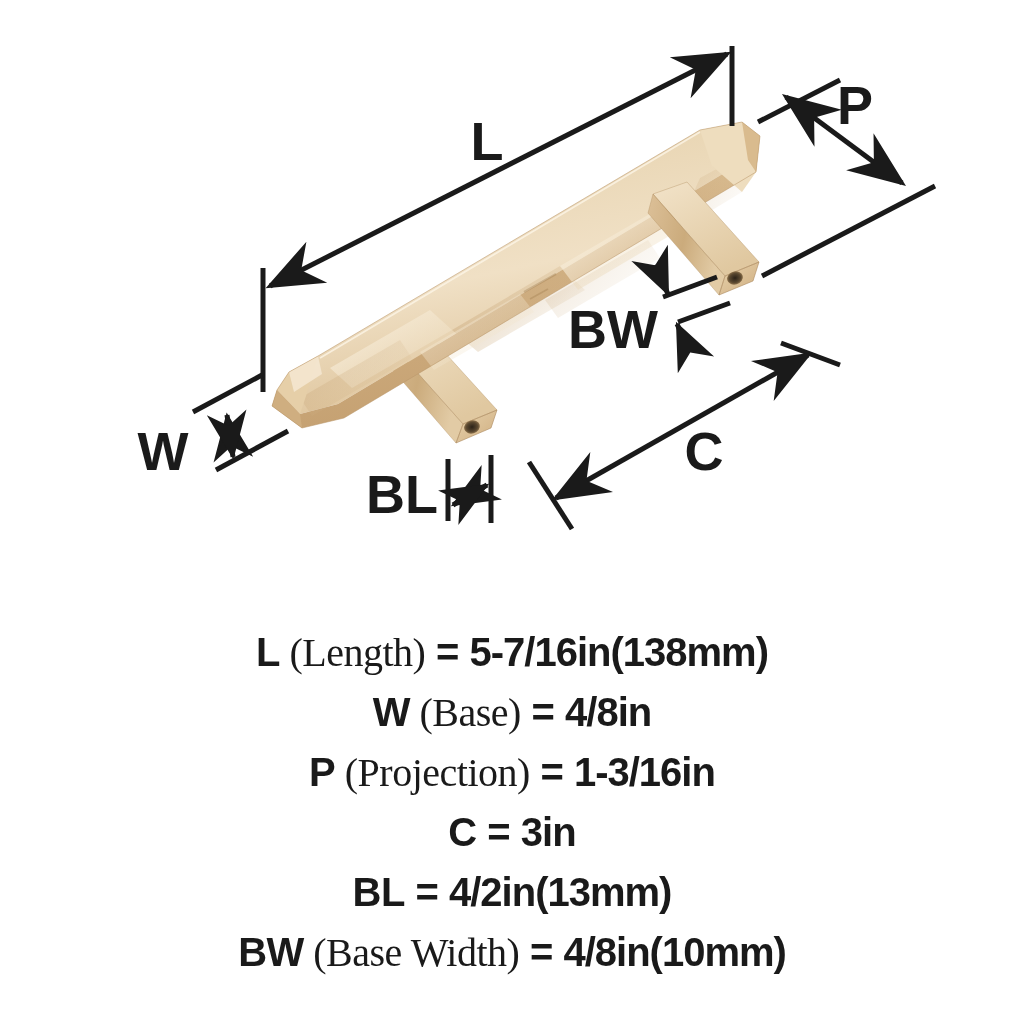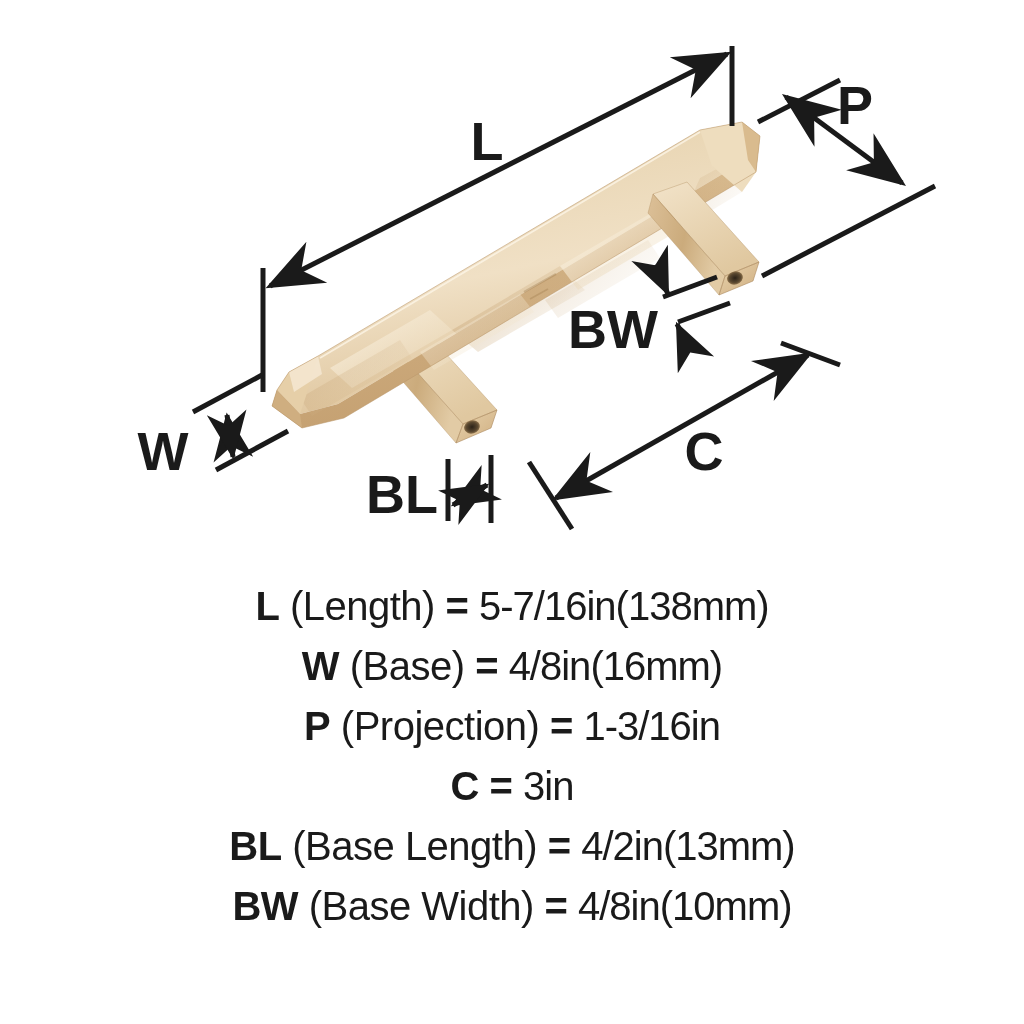--- a/index.html
+++ b/index.html
@@ -56,31 +56,33 @@
     font-size: 40px;
   }
 
   .spec-key {
     font-weight: bold;
     letter-spacing: -0.5px;
   }
   .spec-name {
     font-weight: normal;
     letter-spacing: -0.5px;
+    font-family: Liberation Serif, serif;
   }
   .spec-eq {
     font-weight: bold;
     letter-spacing: -0.5px;
   }
   .spec-value {
-    font-weight: normal;
+    font-weight: bold;
     letter-spacing: -1px;
+    margin-top: 46px;
   }
   .spec-metric {
-    font-weight: normal;
+    font-weight: bold;
     letter-spacing: -1px;
   }
 </style>
 </head>
 <body>
 
 <div id="diagram-area">
   <svg id="diagram-svg" viewBox="0 0 1024 580" xmlns="http://www.w3.org/2000/svg">
     <defs>
       <marker id="arrow-end" markerWidth="13" markerHeight="13" refX="11" refY="5.2" orient="auto" markerUnits="strokeWidth">
@@ -238,32 +240,32 @@
   </svg>
 </div>
 
 <div id="spec-list">
 
   <div class="spec-row">
     <span class="spec-key">L</span><span class="spec-name"> (Length)</span><span class="spec-eq"> = </span><span class="spec-value">5-7/16in</span><span class="spec-metric">(138mm)</span>
   </div>
 
   <div class="spec-row">
-    <span class="spec-key">W</span><span class="spec-name"> (Base)</span><span class="spec-eq"> = </span><span class="spec-value">4/8in</span><span class="spec-metric">(16mm)</span>
+    <span class="spec-key">W</span><span class="spec-name"> (Base)</span><span class="spec-eq"> = </span><span class="spec-value">4/8in</span>
   </div>
 
   <div class="spec-row">
     <span class="spec-key">P</span><span class="spec-name"> (Projection)</span><span class="spec-eq"> = </span><span class="spec-value">1-3/16in</span>
   </div>
 
   <div class="spec-row">
     <span class="spec-key">C</span><span class="spec-eq"> = </span><span class="spec-value">3in</span>
   </div>
 
   <div class="spec-row">
-    <span class="spec-key">BL</span><span class="spec-name"> (Base Length)</span><span class="spec-eq"> = </span><span class="spec-value">4/2in</span><span class="spec-metric">(13mm)</span>
+    <span class="spec-key">BL</span><span class="spec-eq"> = </span><span class="spec-value">4/2in</span><span class="spec-metric">(13mm)</span>
   </div>
 
   <div class="spec-row">
     <span class="spec-key">BW</span><span class="spec-name"> (Base Width)</span><span class="spec-eq"> = </span><span class="spec-value">4/8in</span><span class="spec-metric">(10mm)</span>
   </div>
 
 </div>
 
 </body></html>

